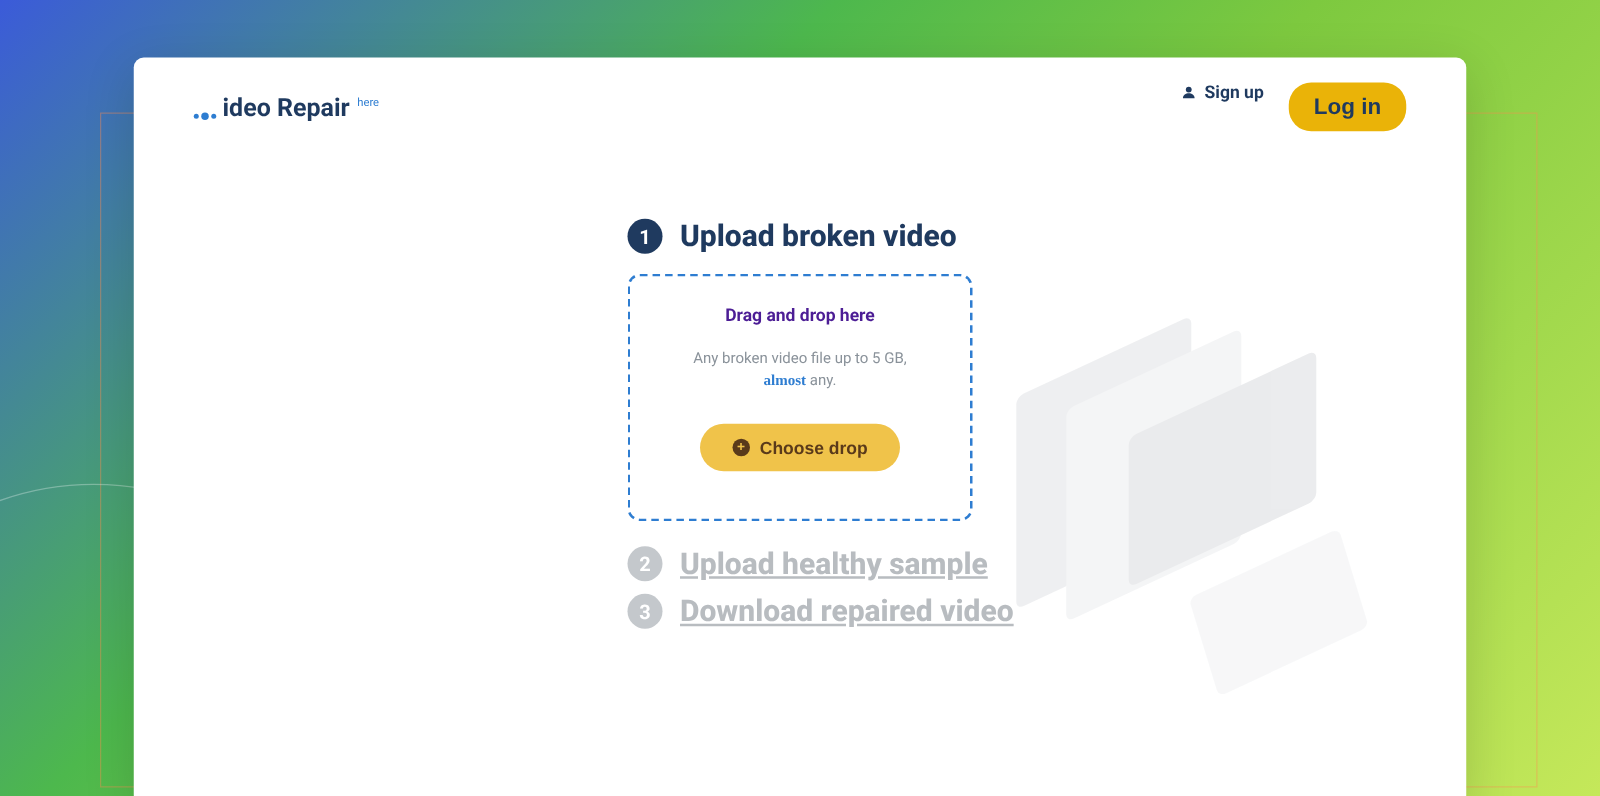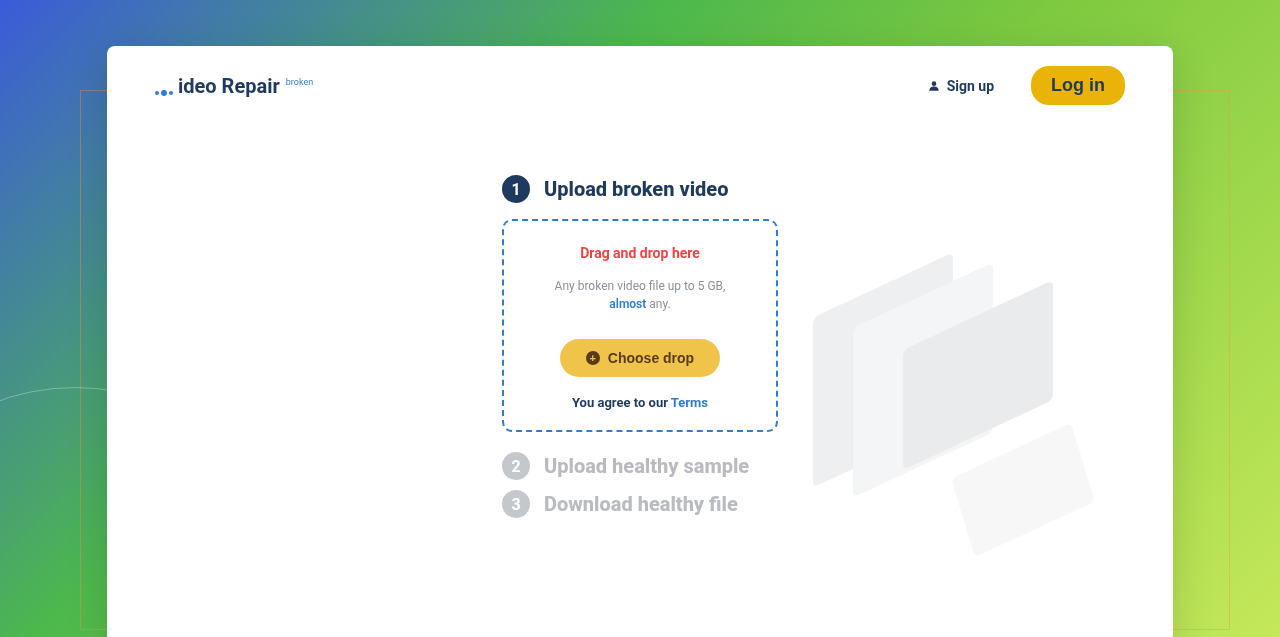--- a/index.html
+++ b/index.html
@@ -128,22 +128,22 @@
     .logo-suffix {
       font-size: 9px;
       color: #2e7dd1;
       margin-left: 4px;
       position: relative;
       top: -8px;
     }
     
     .header-actions {
       display: flex;
-      align-items: center;
-      gap: 37px;
+      align-items: flex-start;
+      gap: 20px;
     }
     
     .signup-link {
       display: flex;
       align-items: center;
       gap: 6px;
       font-size: 14px;
       font-weight: 700;
       color: #1f3a5f;
       cursor: pointer;
@@ -192,58 +192,60 @@
     
     .step-number.active {
       background: #1f3a5f;
     }
     
     .step-number.inactive {
       background: #c4c8cc;
     }
     
     .step-title {
-      font-size: 20px;
+      font-size: 24px;
       font-weight: 800;
     }
     
     .step-title.active {
       color: #1f3a5f;
     }
     
     .step-title.inactive {
       color: #b8bcc0;
+      text-decoration: underline;
     }
     
     .upload-box {
       margin: 16px 0 20px 0;
       width: 276px;
       border: 2px dashed #2e7dd1;
       border-radius: 10px;
       padding: 24px 20px 20px;
       text-align: center;
     }
     
     .drag-text {
       font-size: 14px;
       font-weight: 700;
-      color: #ef4444;
+      color: #4c1d95;
       margin-bottom: 16px;
     }
     
     .file-hint {
       font-size: 12px;
       color: #8a929a;
       line-height: 1.5;
       margin-bottom: 26px;
     }
     
     .file-hint .highlight {
       color: #2e7dd1;
       font-weight: 600;
+      font-family: Liberation Serif, serif;
     }
     
     .choose-btn {
       background: #f0c34a;
       border: none;
       padding: 11px 26px;
       border-radius: 22px;
       font-size: 14px;
       font-weight: 700;
       color: #5a3a1a;
@@ -342,21 +344,21 @@
 <div class="card">
 
   <div class="header">
     <div class="logo">
       <span class="logo-icon">
         <span class="logo-dot small"></span>
         <span class="logo-dot"></span>
         <span class="logo-dot small"></span>
       </span>
       <span class="logo-text">ideo Repair</span>
-      <span class="logo-suffix">broken</span>
+      <span class="logo-suffix">here</span>
     </div>
     <div class="header-actions">
       <div class="signup-link">
         <svg class="user-icon" viewBox="0 0 24 24" fill="#1f3a5f">
           <circle cx="12" cy="8" r="4"></circle>
           <path d="M4 20 C4 15 8 13 12 13 C16 13 20 15 20 20 Z"></path>
         </svg>
         <span>Sign up</span>
       </div>
       <button class="login-btn">Log in</button>
@@ -373,33 +375,30 @@
     <div class="upload-box">
       <div class="drag-text">Drag and drop here</div>
       <div class="file-hint">
         <span>Any broken video file up to 5 GB,</span><br>
         <span class="highlight">almost</span><span> any.</span>
       </div>
       <button class="choose-btn">
         <span class="plus-icon">+</span>
         <span>Choose drop</span>
       </button>
-      <div class="terms-text">
-        <span>You agree to our </span><span class="link">Terms</span>
-      </div>
     </div>
 
     <div class="step">
       <div class="step-number inactive">2</div>
       <div class="step-title inactive">Upload healthy sample</div>
     </div>
 
     <div class="step">
       <div class="step-number inactive">3</div>
-      <div class="step-title inactive">Download healthy file</div>
+      <div class="step-title inactive">Download repaired video</div>
     </div>
 
     <div class="decoration">
       <div class="iso-folder"></div>
       <div class="iso-folder2"></div>
       <div class="iso-screen"></div>
       <div class="iso-pic"></div>
     </div>
 
   </div>

